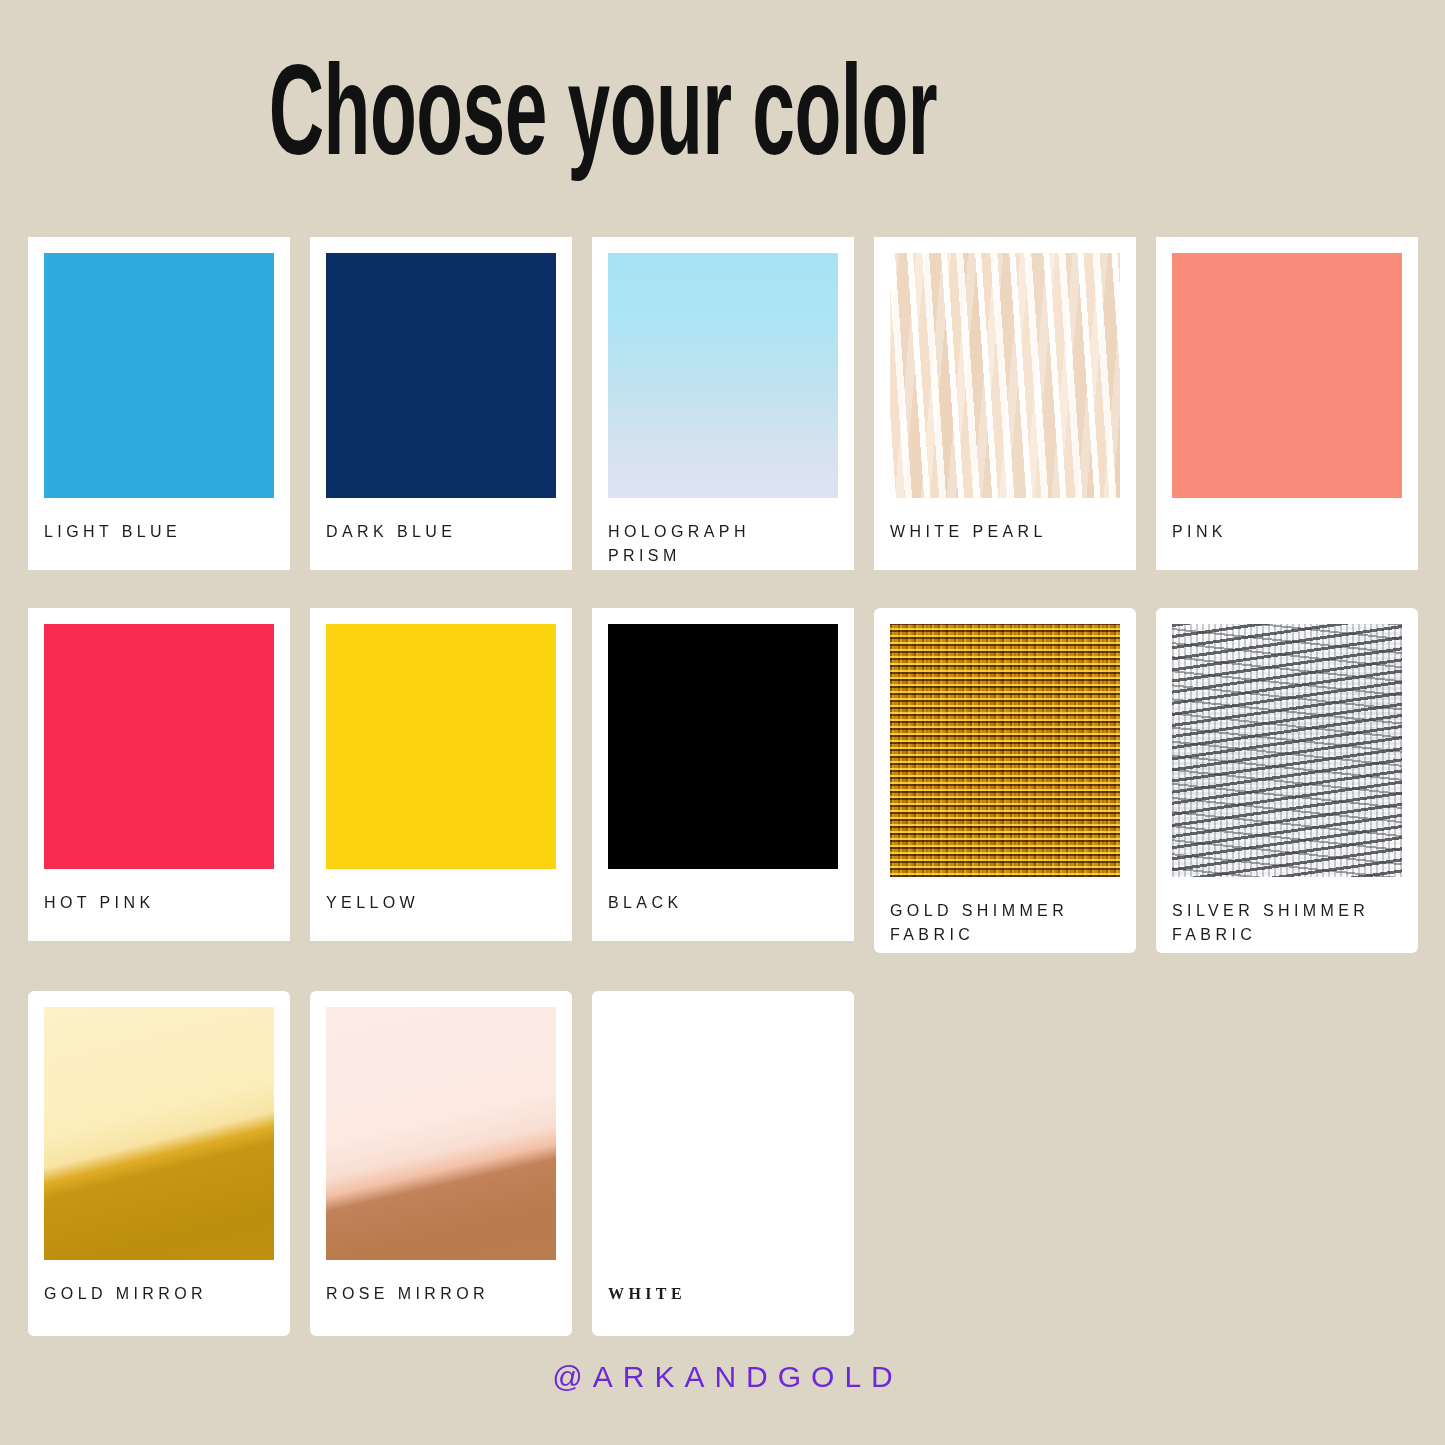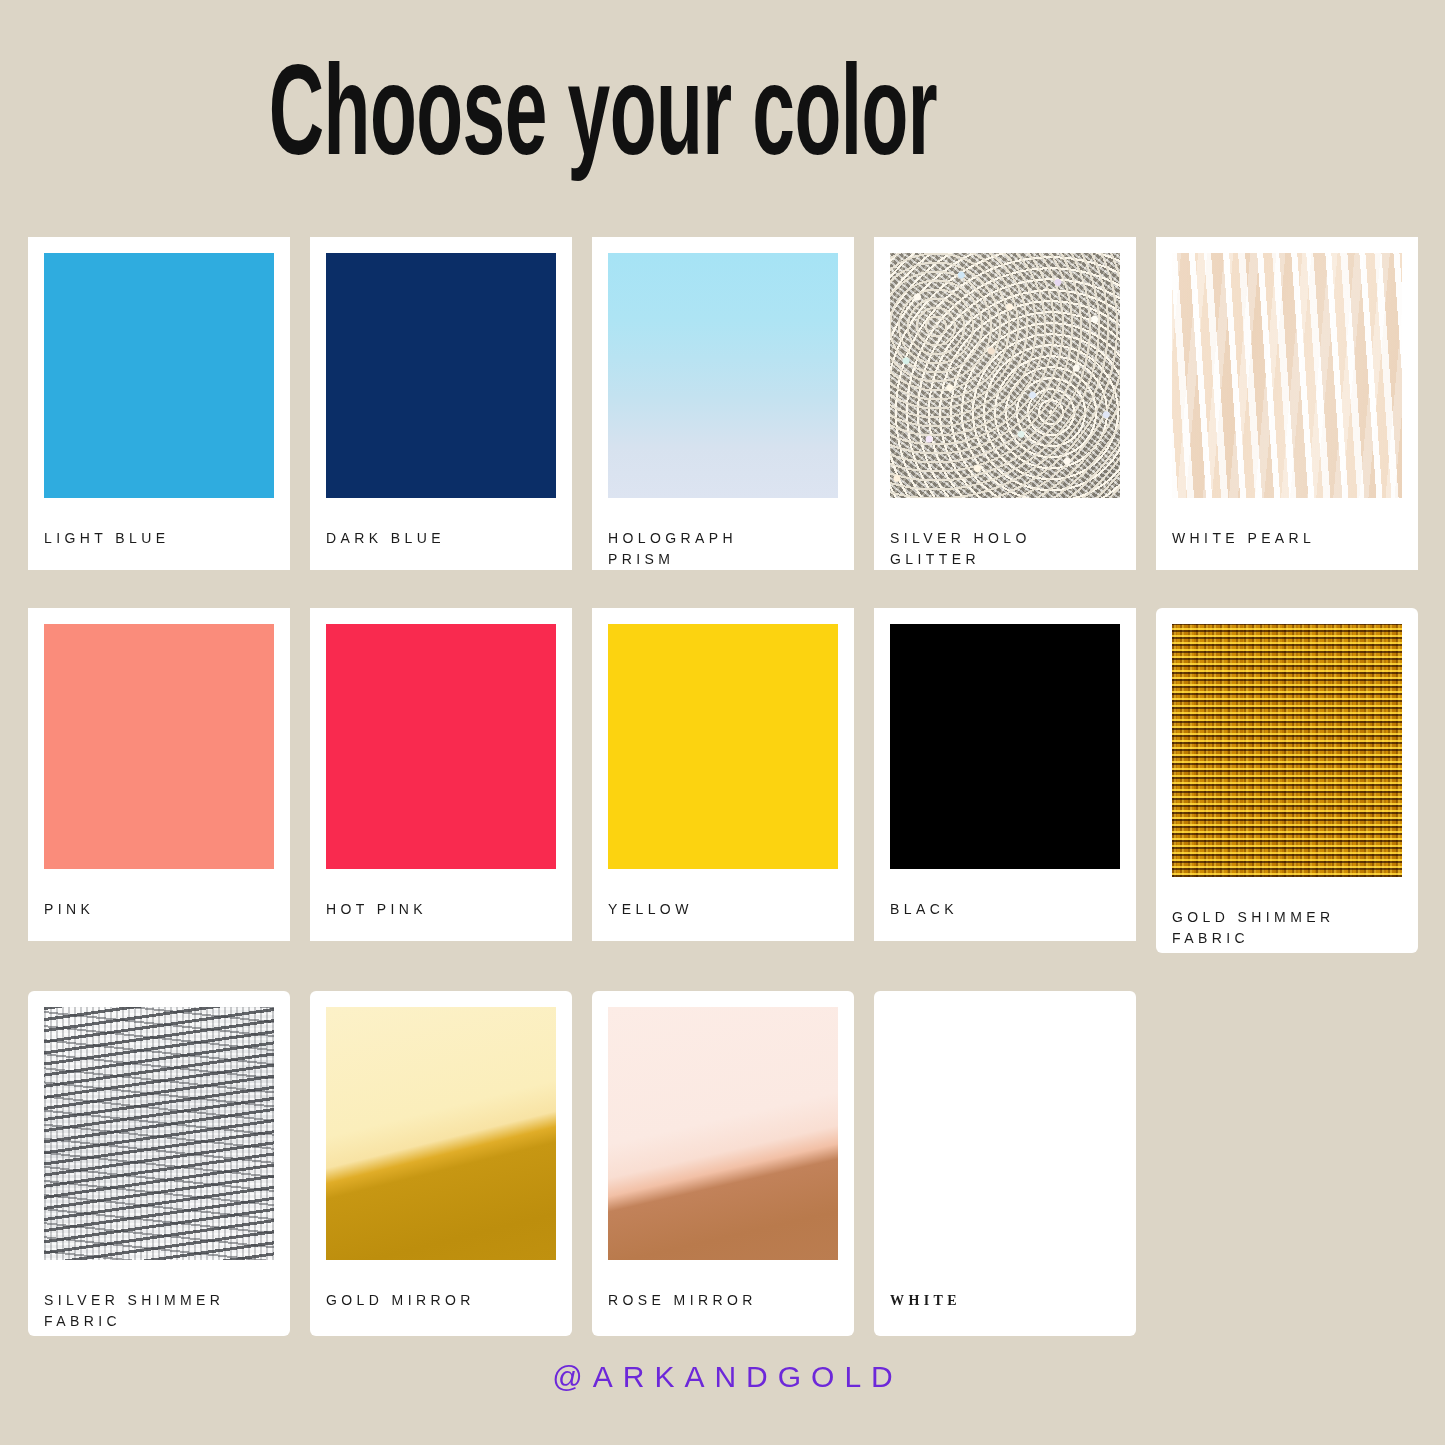--- a/index.html
+++ b/index.html
@@ -65,23 +65,23 @@
     width: 230px;
     height: 245px;
     flex: none;
     position: relative;
     overflow: hidden;
     background: #ffffff;
   }
   .card.tall .swatch { height: 253px; }
 
   .label {
-    margin-top: 30px;
+    margin-top: 22px;
     font-family: "Liberation Sans", sans-serif;
-    font-size: 14px;
+    font-size: 16px;
     font-weight: 400;
     letter-spacing: 4.4px;
     color: #1b1b1b;
     line-height: 1.52;
     white-space: pre-line;
   }
   .label.bold { font-weight: 700; font-family: Liberation Serif, serif; }
 
   
   .footer {
@@ -247,27 +247,20 @@
     </div>
     <div class="card">
       <div class="swatch">
         <div class="fill-holo"></div>
       </div>
       <div class="label">HOLOGRAPH
 PRISM</div>
     </div>
     <div class="card">
       <div class="swatch">
-        <div class="fill-glitter"></div>
-      </div>
-      <div class="label">SILVER HOLO
-GLITTER</div>
-    </div>
-    <div class="card">
-      <div class="swatch">
         <div class="fill-pearl"></div>
       </div>
       <div class="label">WHITE PEARL</div>
     </div>
     <div class="card">
       <div class="swatch">
         <div class="fill-solid" style="background: rgb(250, 140, 123);"></div>
       </div>
       <div class="label">PINK</div>
     </div>

